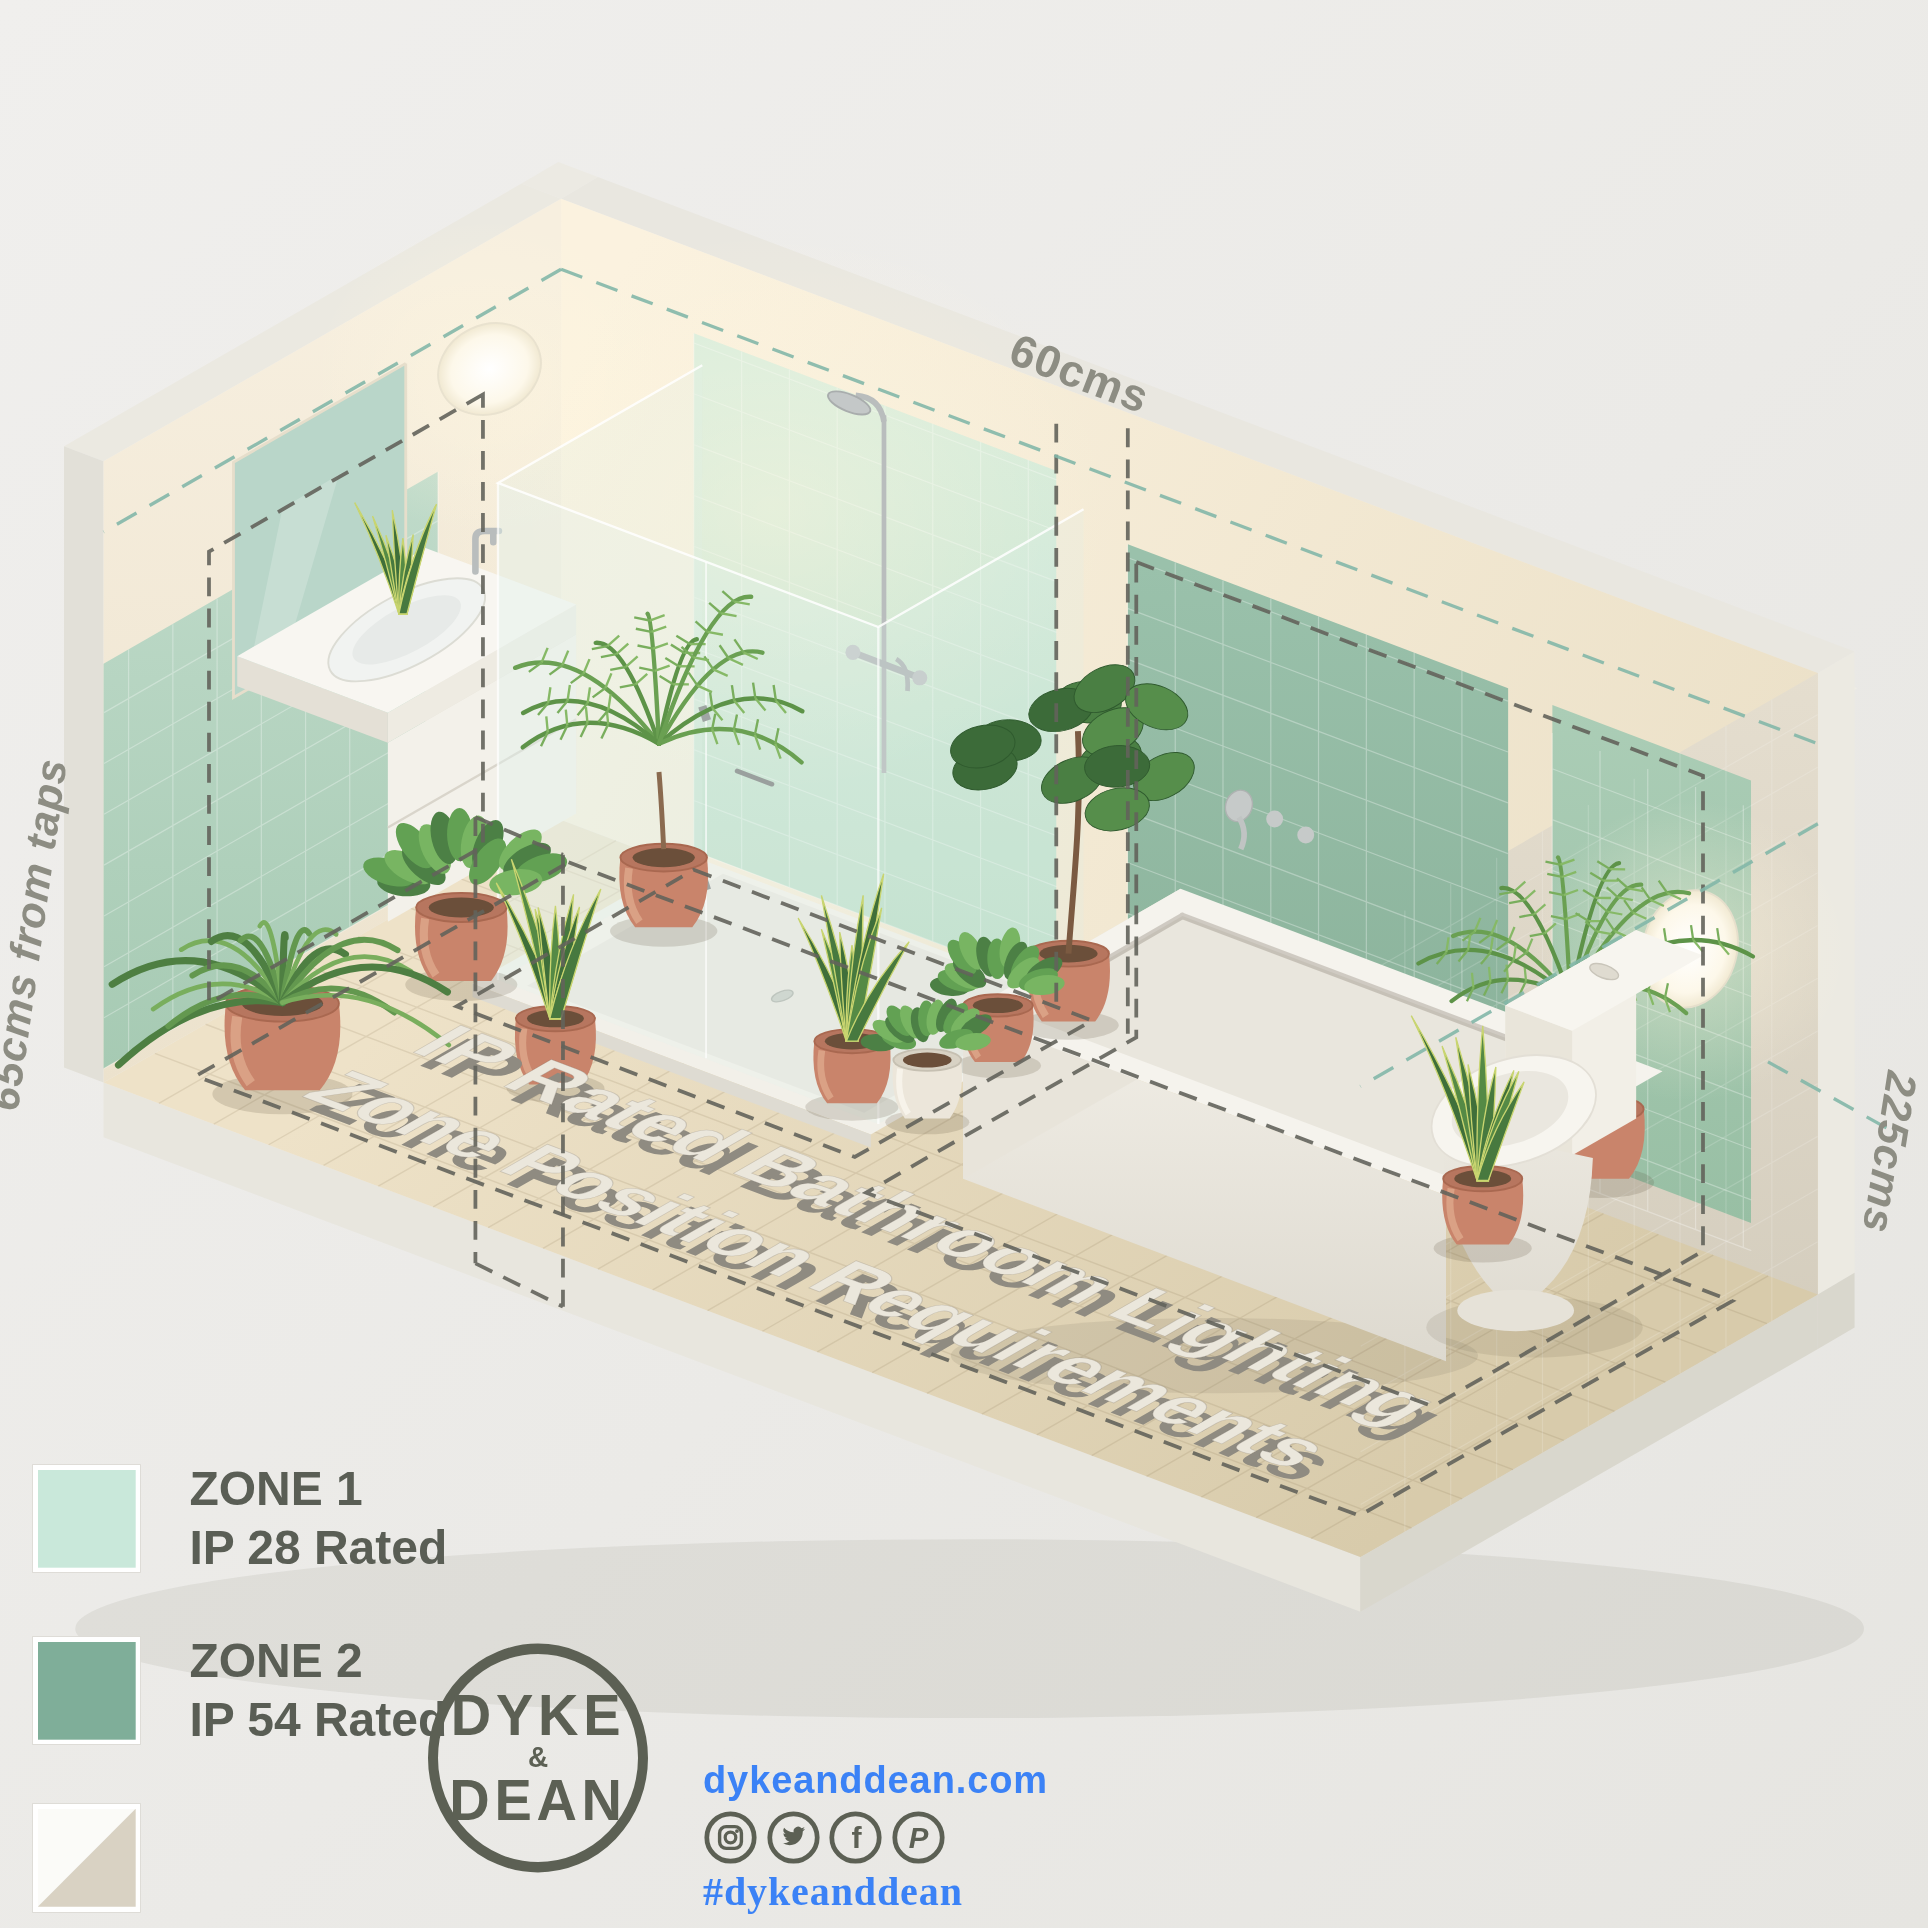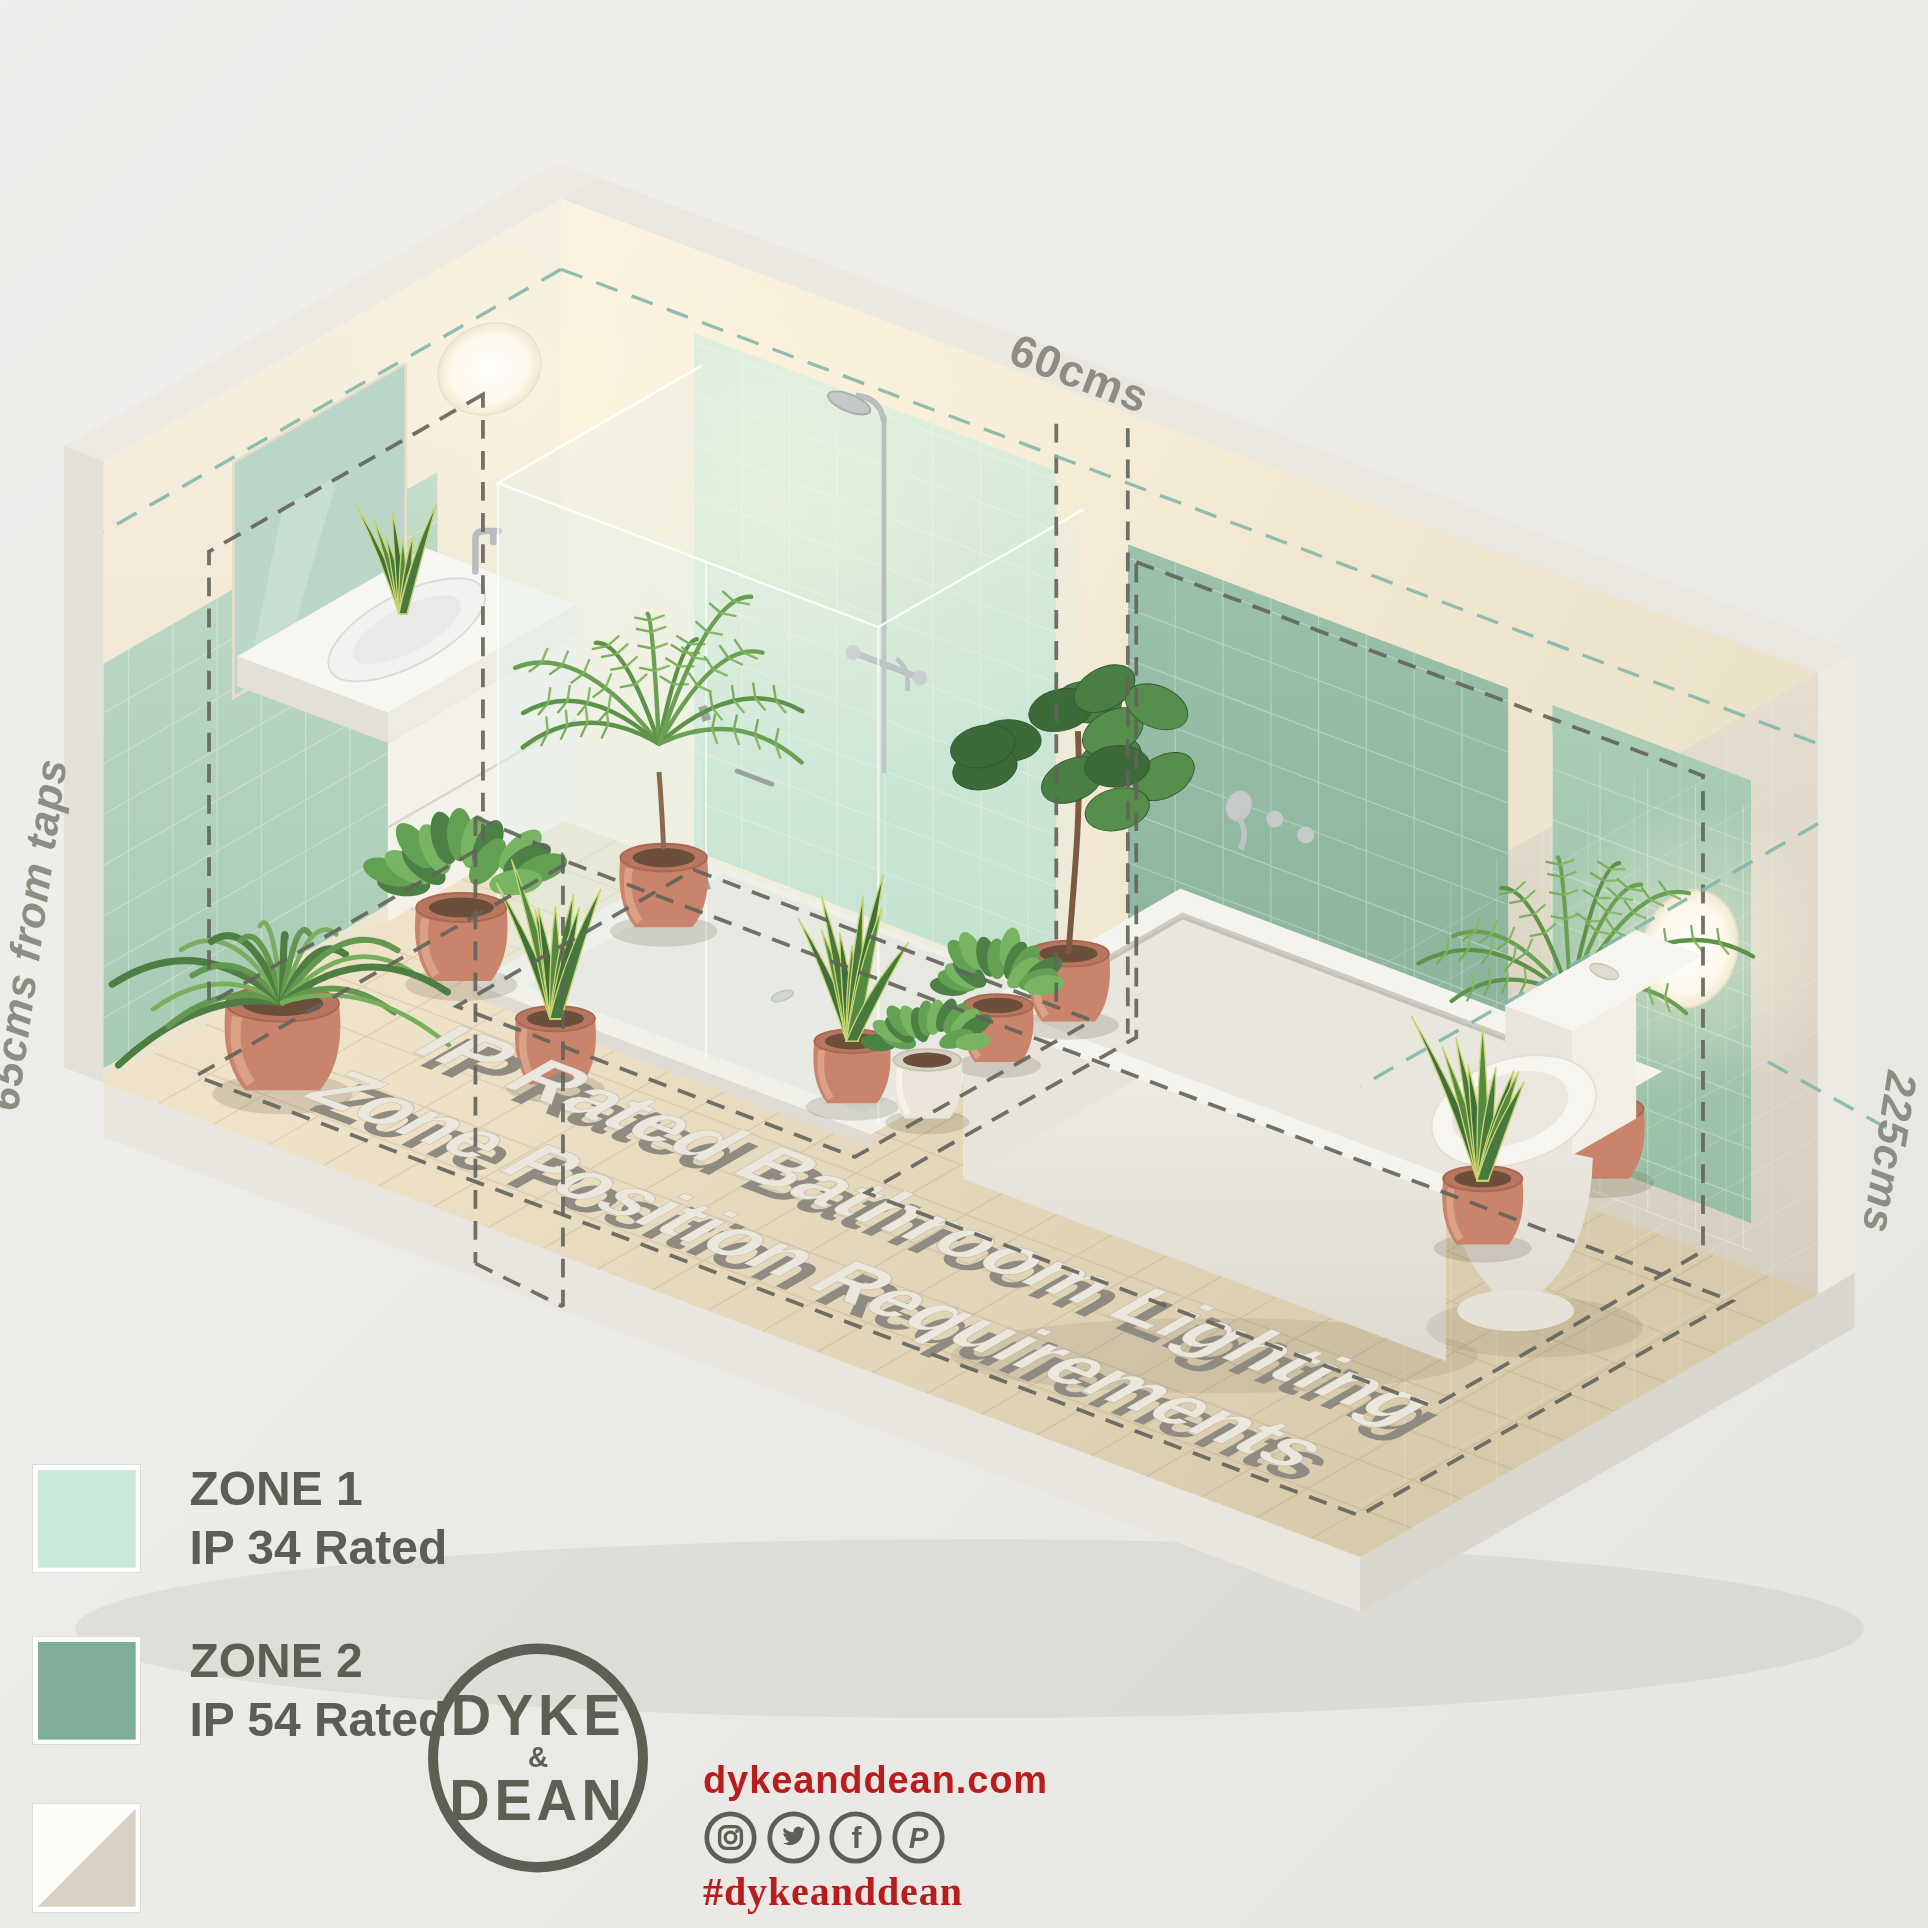--- a/index.html
+++ b/index.html
@@ -16,21 +16,21 @@
   .legend-item{display:flex;align-items:center;margin-bottom:55px;}
   .swatch{width:98px;height:98px;background:#fff;padding:4.7px;
     box-shadow:0 0 0 0.9px #dddbd5;flex:0 0 auto;}
   .legend-text{margin-left:49px;color:#5a5e55;font-weight:700;font-size:48px;line-height:1.22;}
   .branding{position:absolute;left:428px;top:1648px;display:flex;align-items:flex-start;}
   .logo-circle{width:200px;height:200px;border:10.4px solid #5c6054;border-radius:50%;
     display:flex;flex-direction:column;align-items:center;justify-content:center;
     color:#5c6054;transform:scaleY(1.04);}
   .logo-top,.logo-bottom{font-size:56px;font-weight:700;letter-spacing:4.7px;line-height:.95;}
   .logo-amp{font-size:28px;font-weight:700;line-height:.9;margin:1.9px 0;}
-  .brand-right{margin-left:55px;margin-top:111px;color:#b91c1c;}
+  .brand-right{margin-left:55px;margin-top:111px;color:#3b82f6;}
   .website{font-size:38px;font-weight:700;letter-spacing:0.9px;}
   .socials{display:flex;gap:7.5px;margin-top:7.5px;}
   .hashtag{font-size:40px;font-weight:700;margin-top:3px;letter-spacing:0.9px;font-family:Liberation Serif, serif;}
 </style>
 </head>
 <body>
 
 <div class="canvas">
 
   <svg id="scene" width="1928" height="1928" viewBox="0 0 2048 2048">
@@ -617,21 +617,21 @@
   <div class="dim dim-left">65cms from taps</div>
   <div class="dim dim-right">225cms</div>
 
   <div class="legend">
     <div class="legend-item">
       <svg class="swatch" viewBox="0 0 100 100">
         <rect x="0" y="0" width="100" height="100" fill="#c9e8da"></rect>
       </svg>
       <div class="legend-text">
         <div>ZONE 1</div>
-        <div>IP 34 Rated</div>
+        <div>IP 28 Rated</div>
       </div>
     </div>
     <div class="legend-item">
       <svg class="swatch" viewBox="0 0 100 100">
         <rect x="0" y="0" width="100" height="100" fill="#7fae99"></rect>
       </svg>
       <div class="legend-text">
         <div>ZONE 2</div>
         <div>IP 54 Rated</div>
       </div>

